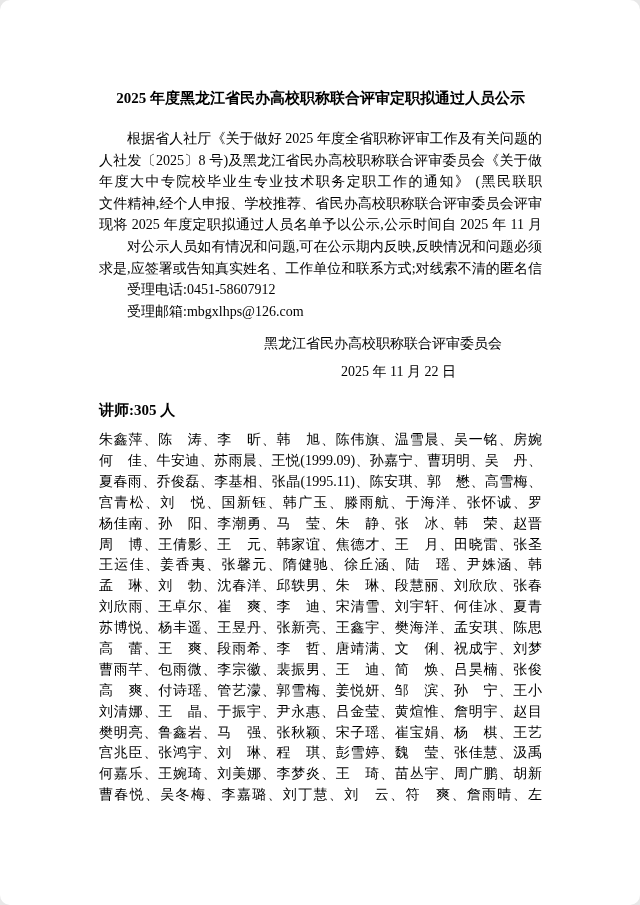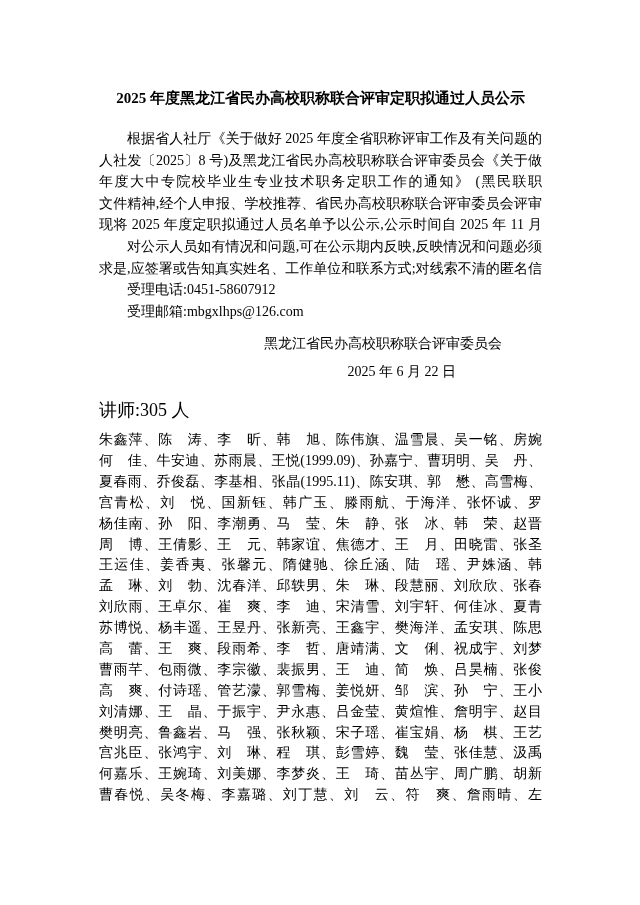--- a/index.html
+++ b/index.html
@@ -5,20 +5,21 @@
   html, body { margin: 0; padding: 0; background: #e8e8e8; }
   .page {
     position: relative;
     width: 640px;
     height: 905px;
     margin: 0 auto;
     background: #ffffff;
     color: #000000;
     font-family: "Liberation Serif", "DejaVu Serif", serif;
     overflow: hidden;
+    border-radius: 10px;
   }
   .content {
     position: absolute;
     left: 99px;
     top: 86px;
     width: 443px;
   }
   .doc-title {
     font-size: 15px;
     font-weight: bold;
@@ -43,22 +44,22 @@
     margin-top: 11px;
   }
   .date-line {
     font-size: 14px;
     line-height: 21.6px;
     text-align: right;
     padding-right: 86px;
     margin-top: 6px;
   }
   .section-header {
-    font-size: 18px;
-    font-weight: normal;
+    font-size: 15px;
+    font-weight: bold;
     line-height: 21.6px;
     margin-top: 17px;
     margin-bottom: 9px;
   }
   .name-line {
     font-size: 14px;
     line-height: 20.9px;
     height: 20.9px;
     overflow: hidden;
     text-align: justify;
@@ -83,21 +84,21 @@
 
     <div>
       <div class="bline just indent">对公示人员如有情况和问题,可在公示期内反映,反映情况和问题必须实事</div>
       <div class="bline just">求是,应签署或告知真实姓名、工作单位和联系方式;对线索不清的匿名信和匿</div>
     </div>
 
     <div class="bline indent">受理电话:0451-58607912</div>
     <div class="bline indent">受理邮箱:mbgxlhps@126.com</div>
 
     <div class="signature-line">黑龙江省民办高校职称联合评审委员会</div>
-    <div class="date-line">2025 年 6 月 22 日</div>
+    <div class="date-line">2025 年 11 月 22 日</div>
 
     <div class="section-header">讲师:305 人</div>
 
     <div>
       <div class="name-line">朱鑫萍、陈　涛、李　昕、韩　旭、陈伟旗、温雪晨、吴一铭、房婉滢、李文茜、</div>
       <div class="name-line">何　佳、牛安迪、苏雨晨、王悦(1999.09)、孙嘉宁、曹玥明、吴　丹、宝曙光、</div>
       <div class="name-line">夏春雨、乔俊磊、李基相、张晶(1995.11)、陈安琪、郭　懋、高雪梅、潘宜馨、</div>
       <div class="name-line">宫青松、刘　悦、国新钰、韩广玉、滕雨航、于海洋、张怀诚、罗　鑫、陈　欢、</div>
       <div class="name-line">杨佳南、孙　阳、李潮勇、马　莹、朱　静、张　冰、韩　荣、赵晋曦、胡亚东、</div>
       <div class="name-line">周　博、王倩影、王　元、韩家谊、焦德才、王　月、田晓雷、张圣予、李丹妮、</div>

